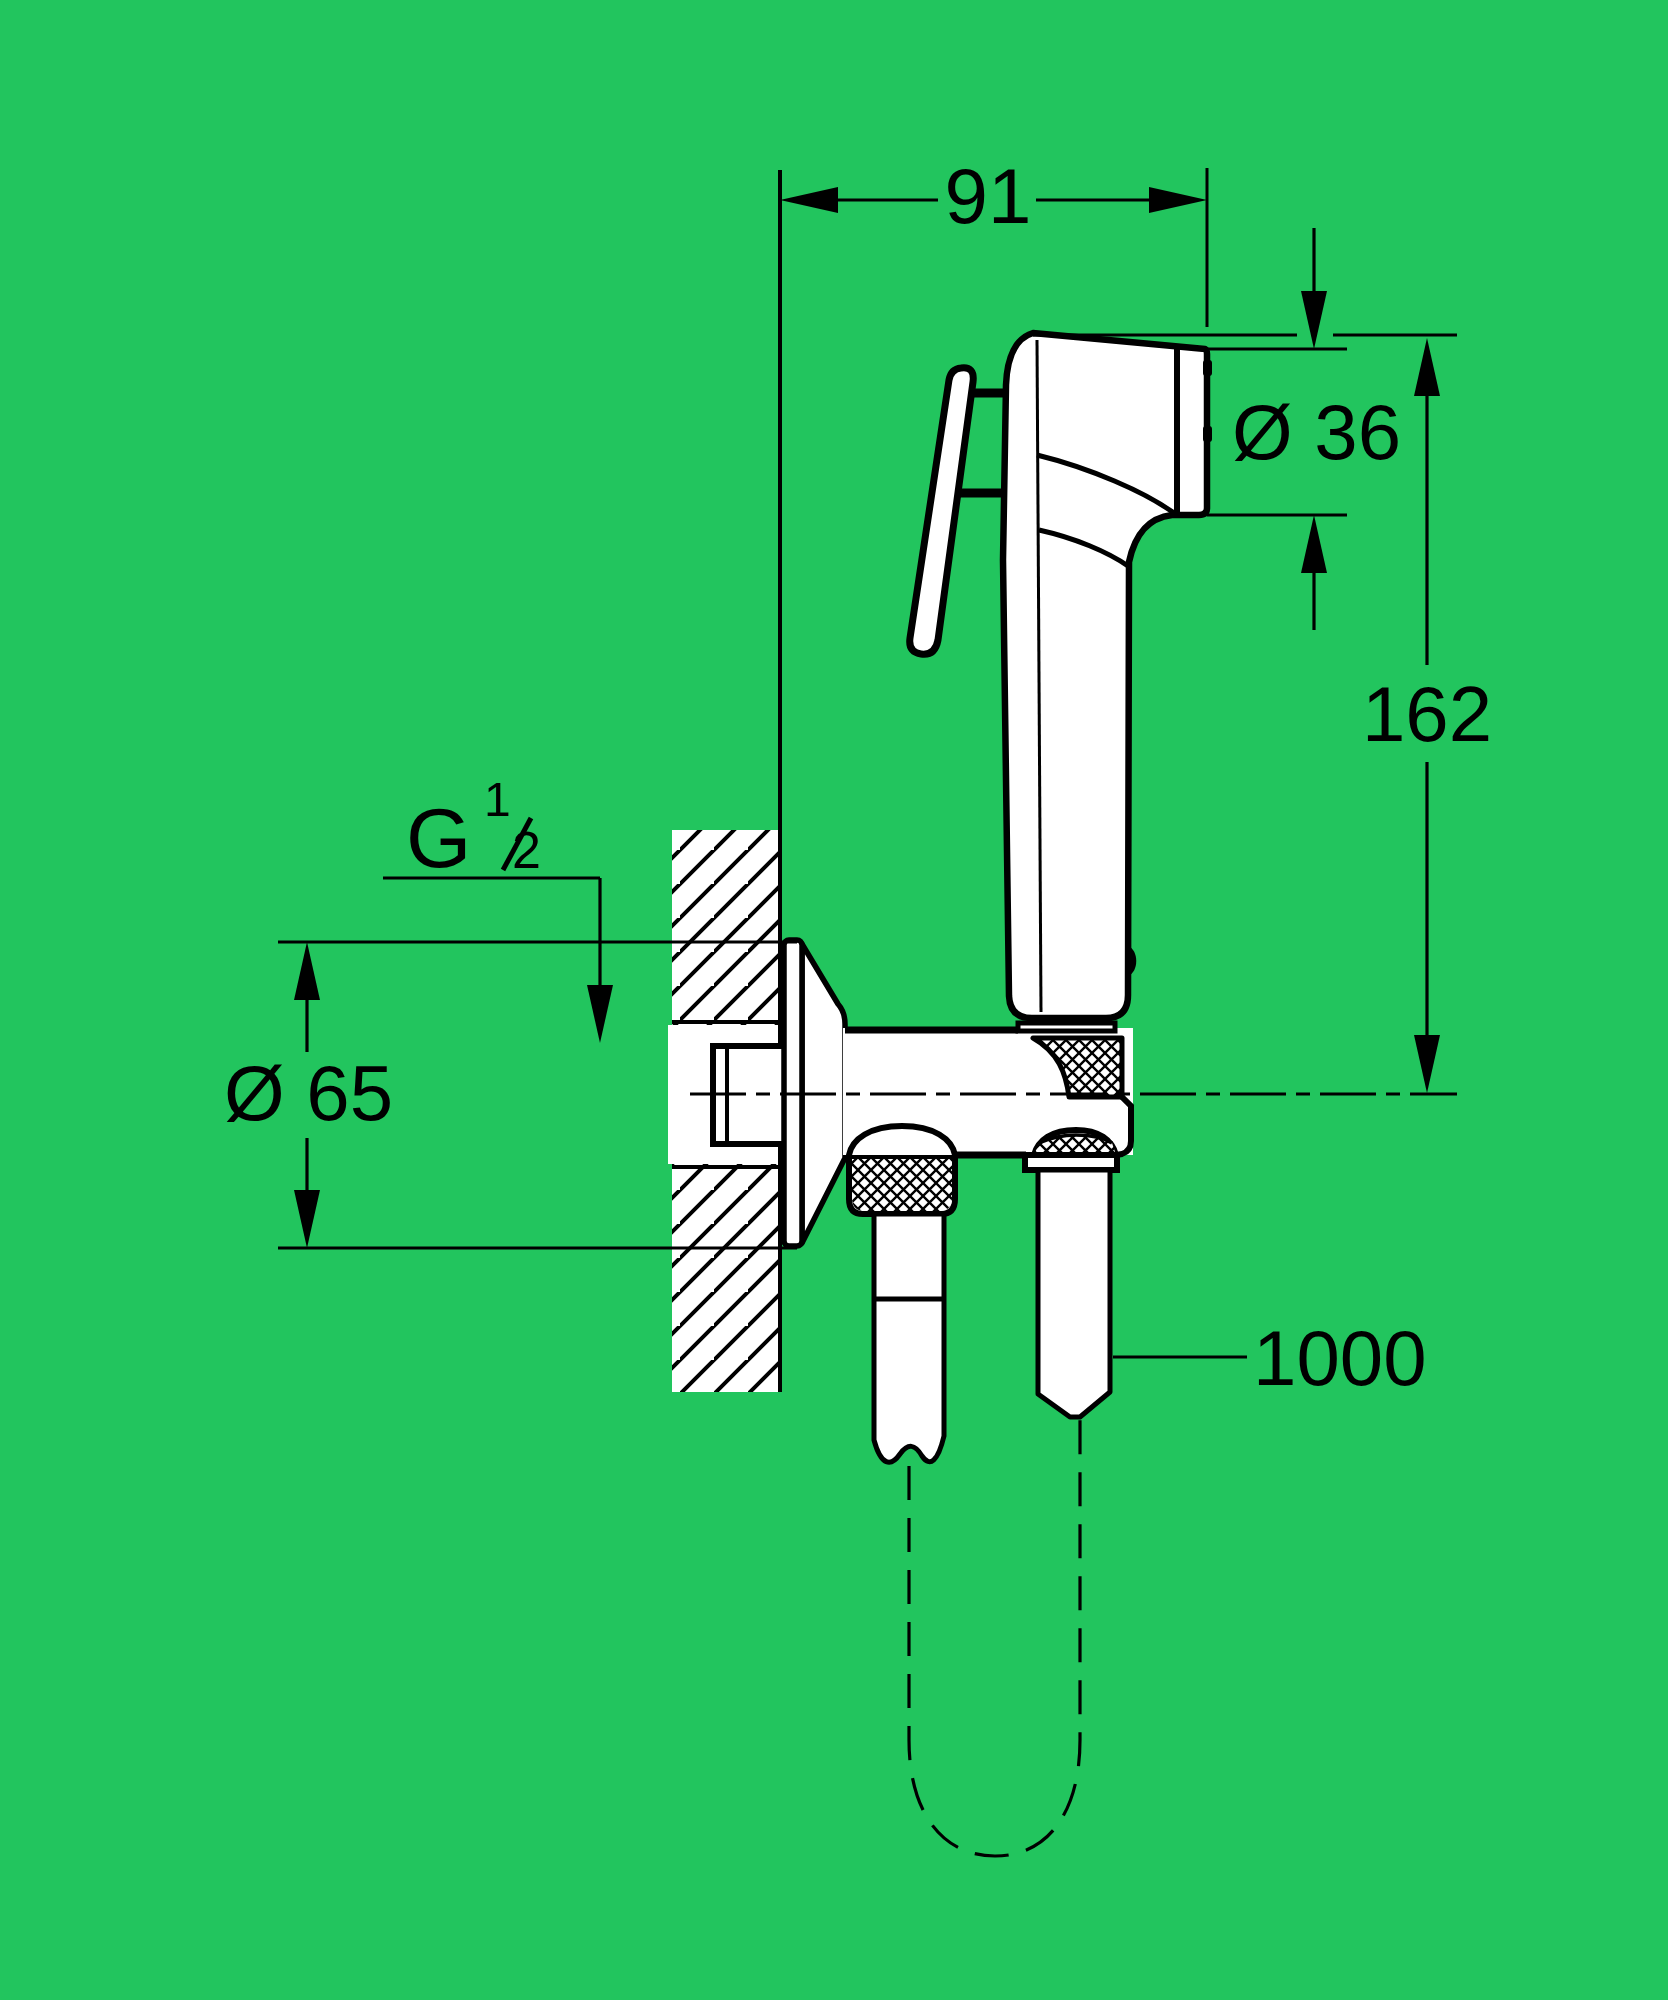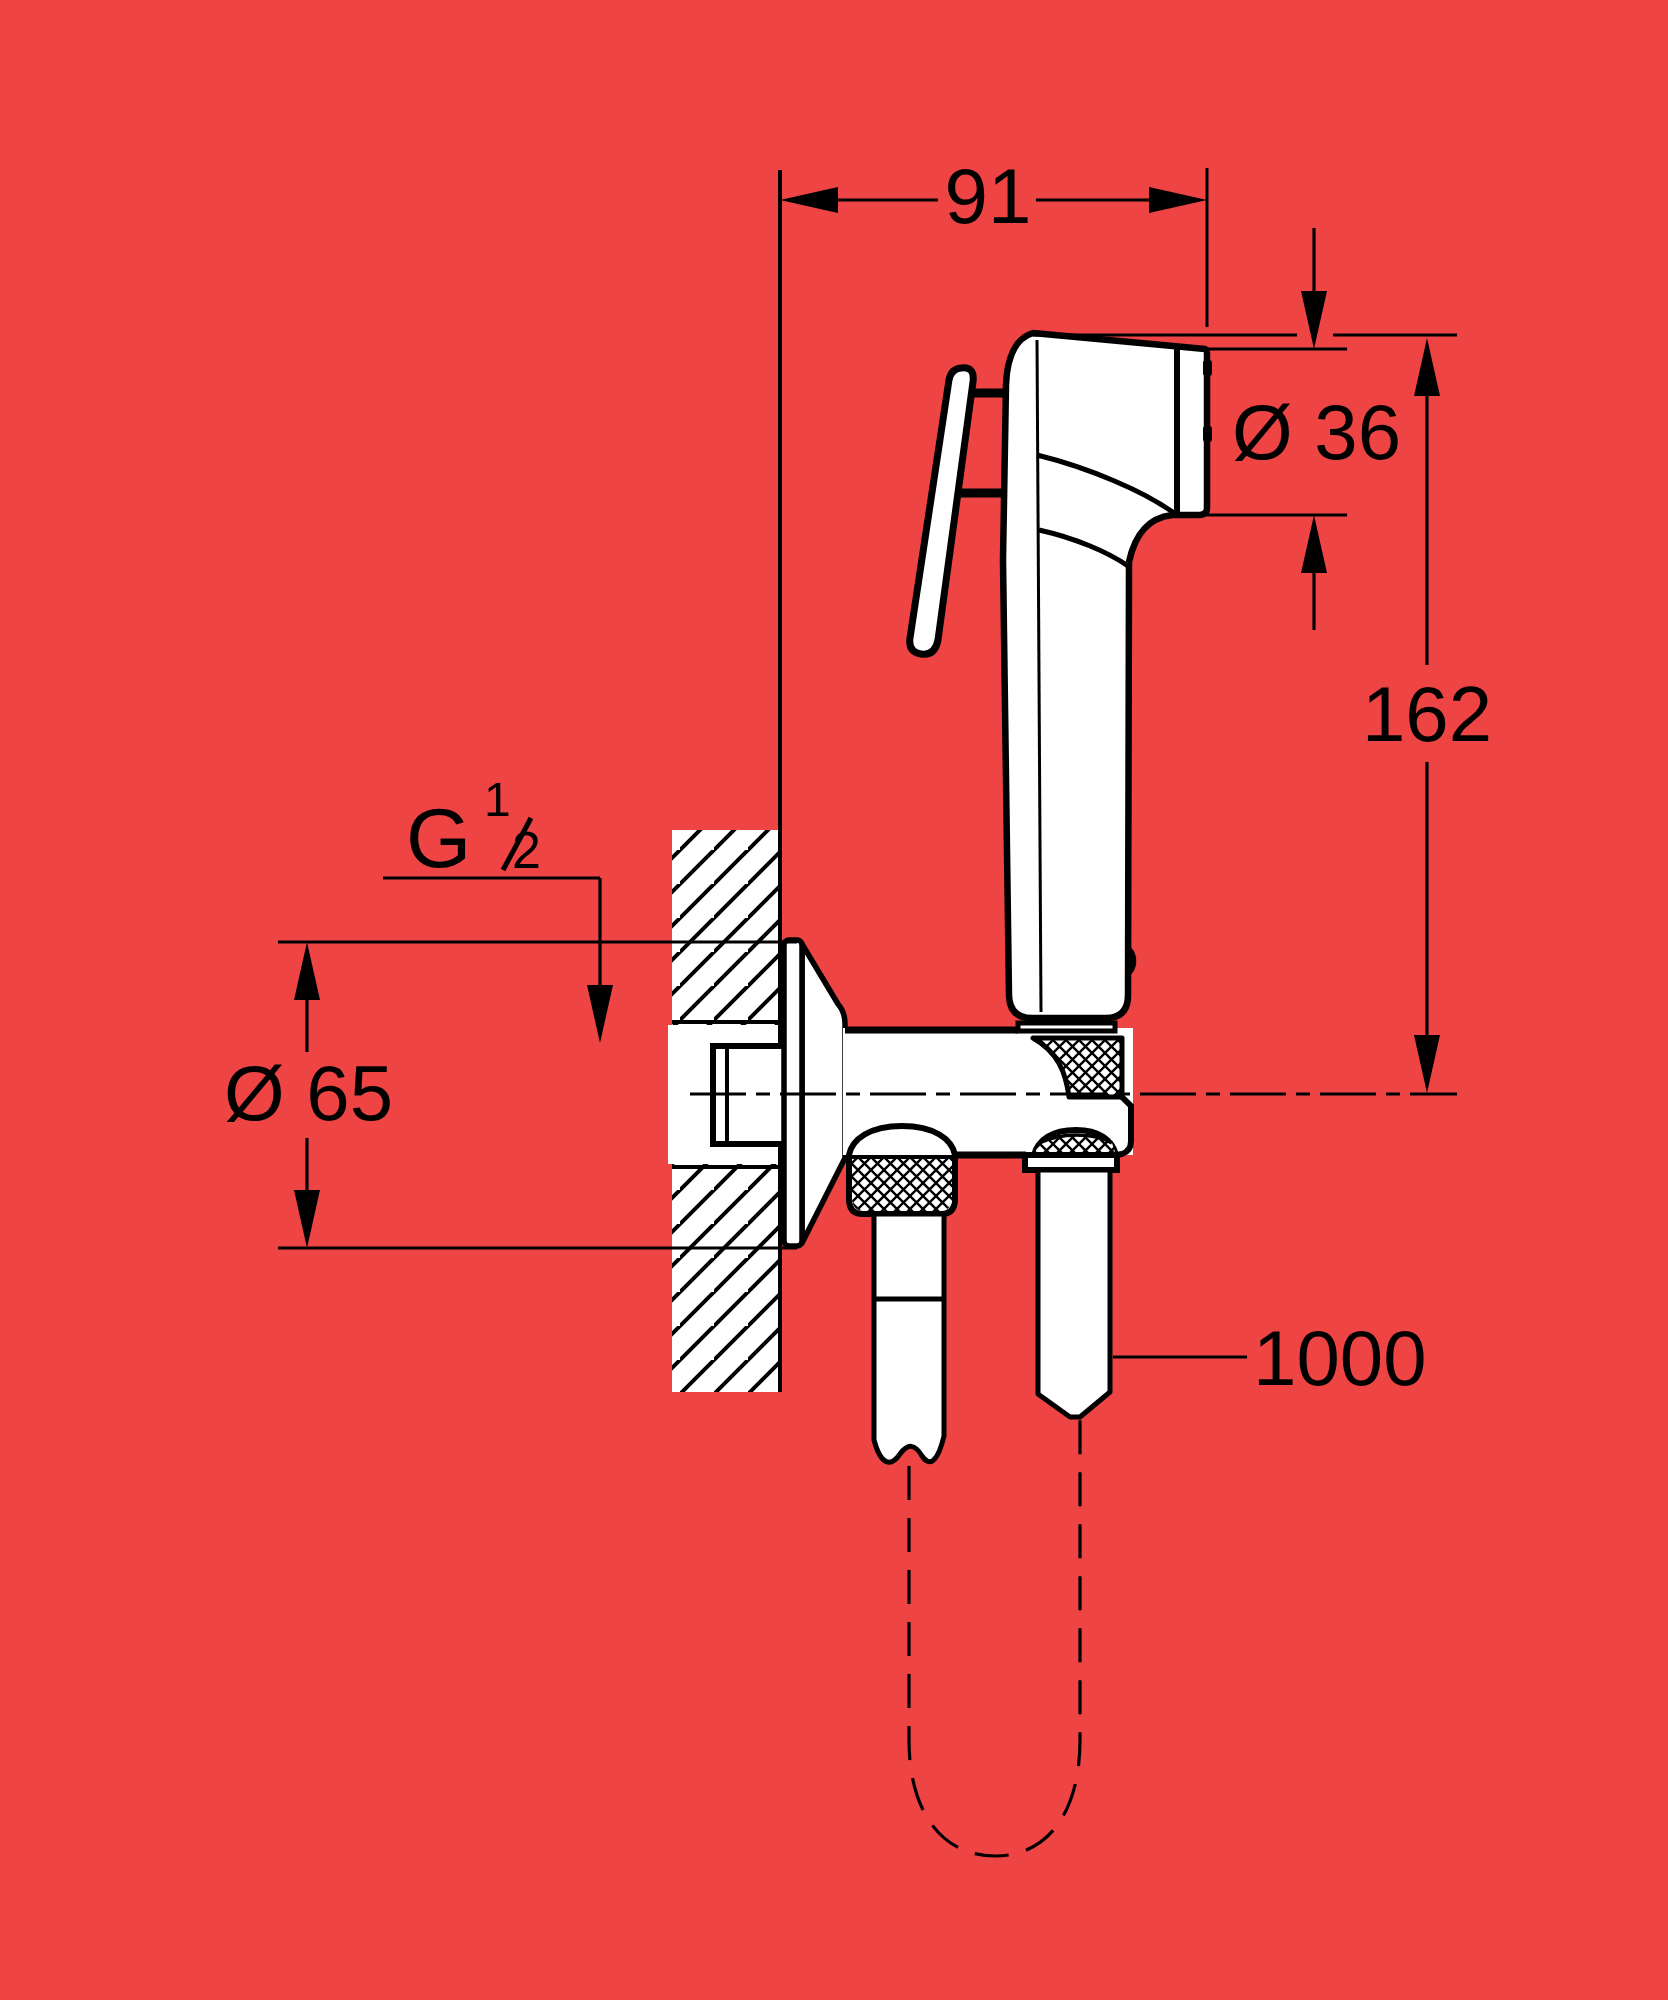--- a/index.html
+++ b/index.html
@@ -1,16 +1,16 @@
 <!DOCTYPE html>
 <html><head>
 <meta charset="utf-8">
 <style>
   html, body { margin: 0; padding: 0; background: #ffffff; }
-  .stage { width: 1668px; height: 2000px; position: relative; background: #ef4444; }
+  .stage { width: 1668px; height: 2000px; position: relative; background: #22c55e; }
   svg { display: block; }
   text {
     font-family: "Liberation Sans", "DejaVu Sans", sans-serif;
     fill: #000000;
   }
   .dim-text { font-size: 78px; }
   .g-text   { font-size: 84px; }
   .frac-sup { font-size: 48px; }
   .frac-sub { font-size: 52px; }
 </style>

